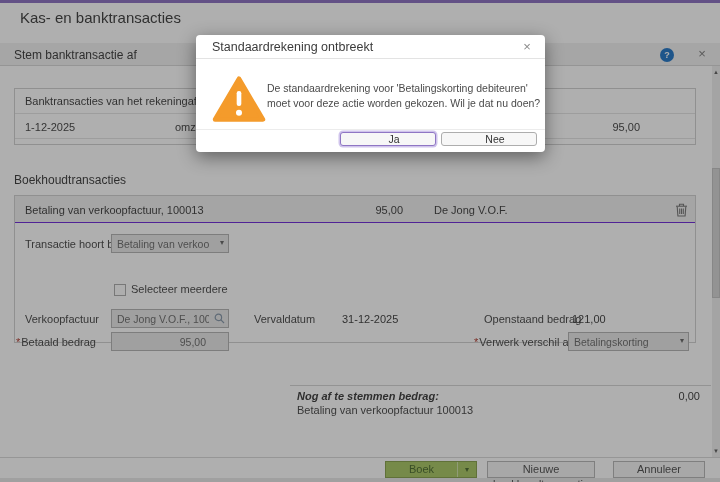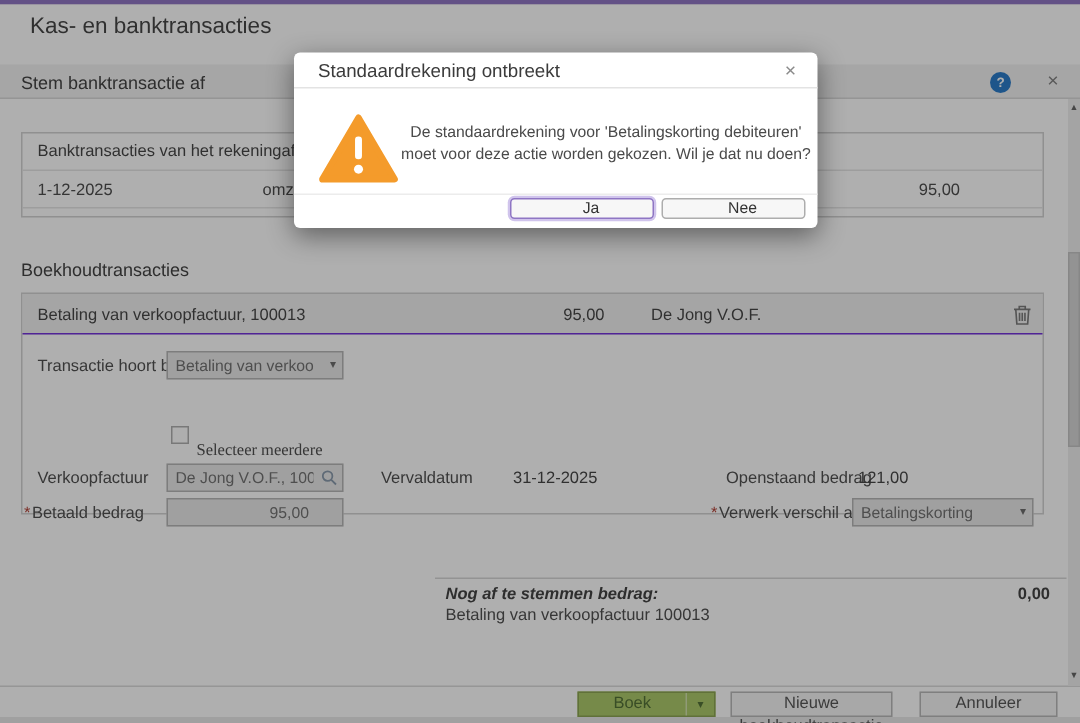--- a/index.html
+++ b/index.html
@@ -41,29 +41,29 @@
   .val { position:absolute; font-size:11px; color:#3d3d3d; white-space:nowrap; }
   .req { color:#b03a2e; margin-right:1px; }
 
   .field { position:absolute; height:19px; background:#e9e9e9; border:1px solid #b3b3b3; font-size:10.5px; color:#6b6b6b; }
   .field .txt { position:absolute; left:5px; top:3px; white-space:nowrap; overflow:hidden; }
   .field .txt-r { position:absolute; right:22px; top:3px; }
   .field .chev { position:absolute; right:4px; top:3px; font-size:8px; color:#666; }
   .mag { position:absolute; right:3px; top:3px; }
 
   .checkbox { position:absolute; left:99px; top:88px; width:12px; height:12px; background:#fdfdfd; border:1px solid #ababab; cursor:pointer; }
-  .chk-label { position:absolute; left:116px; top:98px; font-size:11px; color:#474747;font-family:Liberation Serif, serif; }
+  .chk-label { position:absolute; left:116px; top:87px; font-size:11px; color:#474747; }
 
   .afwijking { position:absolute; left:239px; top:135px; width:225px; font-size:10.5px; line-height:14px; color:#474747; }
 
   
   .summary-divider { position:absolute; left:290px; top:385px; width:421px; border-top:1px solid #d5d5d5; }
   .summary-label { position:absolute; left:297px; top:390px; font-size:11px; font-weight:bold; color:#3a3a3a;font-style:italic; }
   .summary-desc { position:absolute; left:297px; top:404px; font-size:11px; color:#474747; }
-  .summary-amount { position:absolute; left:630px; top:390px; width:70px; text-align:right; font-size:11px; font-weight:bold; color:#3a3a3a; }
+  .summary-amount { position:absolute; left:630px; top:390px; width:70px; text-align:right; font-size:11px; font-weight:normal; color:#3a3a3a; }
 
   
   .footer-divider { position:absolute; left:0; top:414px; width:720px; border-top:1px solid #d9d9d9; }
   .btn-boek { position:absolute; left:385px; top:418px; width:92px; height:17px; background:#a8c663; border:1px solid #86a04b; display:flex; cursor:pointer; }
   .btn-boek .main { width:71px; text-align:center; font-size:11px; line-height:15px; color:#4a6a2d; }
   .btn-boek .sep { width:1px; background:rgba(255,255,255,0.45); }
   .btn-boek .arrow { flex:1; text-align:center; font-size:8px; line-height:15px; color:#4a6a2d; }
   .btn-light { position:absolute; top:418px; height:17px; background:#f4f4f4; border:1px solid #b6b6b6; font-size:11px; line-height:15px; color:#4e4e4e; text-align:center; cursor:pointer; }
   .btn-nieuwe { left:487px; width:108px; }
   .btn-annuleer { left:613px; width:92px; }
@@ -76,21 +76,21 @@
 
   
   .overlay { position:absolute; left:0; top:0; width:720px; height:482px; background:rgba(25,25,25,0.35); z-index:50; }
 
   
   .dialog { position:absolute; left:196px; top:35px; width:349px; height:117px; background:#ffffff; border-radius:4px; box-shadow:0 5px 18px rgba(0,0,0,0.45); z-index:60; }
   .dialog-titlebar { position:absolute; left:0; top:0; width:349px; height:24px; border-bottom:1px solid #e3e3e3; }
   .dialog-title { position:absolute; left:16px; top:5px; font-size:12.5px; color:#3b3b3b; }
   .dialog-close { position:absolute; right:10px; top:4px; width:16px; height:16px; color:#8a8a8a; font-size:13px; text-align:center; line-height:16px; cursor:pointer; }
   .dialog-warning { position:absolute; left:16px; top:40px; width:54px; height:48px; }
-  .dialog-message { position:absolute; left:71px; top:46px; width:274px; font-size:10.5px; line-height:14.5px; color:#4a4a4a;text-align:center; }
+  .dialog-message { position:absolute; left:71px; top:46px; width:274px; font-size:10.5px; line-height:14.5px; color:#4a4a4a; }
   .dialog-footer { position:absolute; left:0; top:94px; width:349px; height:23px; border-top:1px solid #ececec; }
   .dlg-btn { position:absolute; top:2px; width:96px; height:14px; background:#f7f7f7; border:1px solid #adadad; border-radius:3px; font-size:10.5px; line-height:12px; text-align:center; color:#333; cursor:pointer;padding-left:12px; }
   .dlg-ja { left:144px; border:1px solid #8f76c4; box-shadow:0 0 0 1.5px #d0c4ec; }
   .dlg-nee { left:245px; }
 </style>
 </head>
 <body>
 
 <div class="screen">
 

